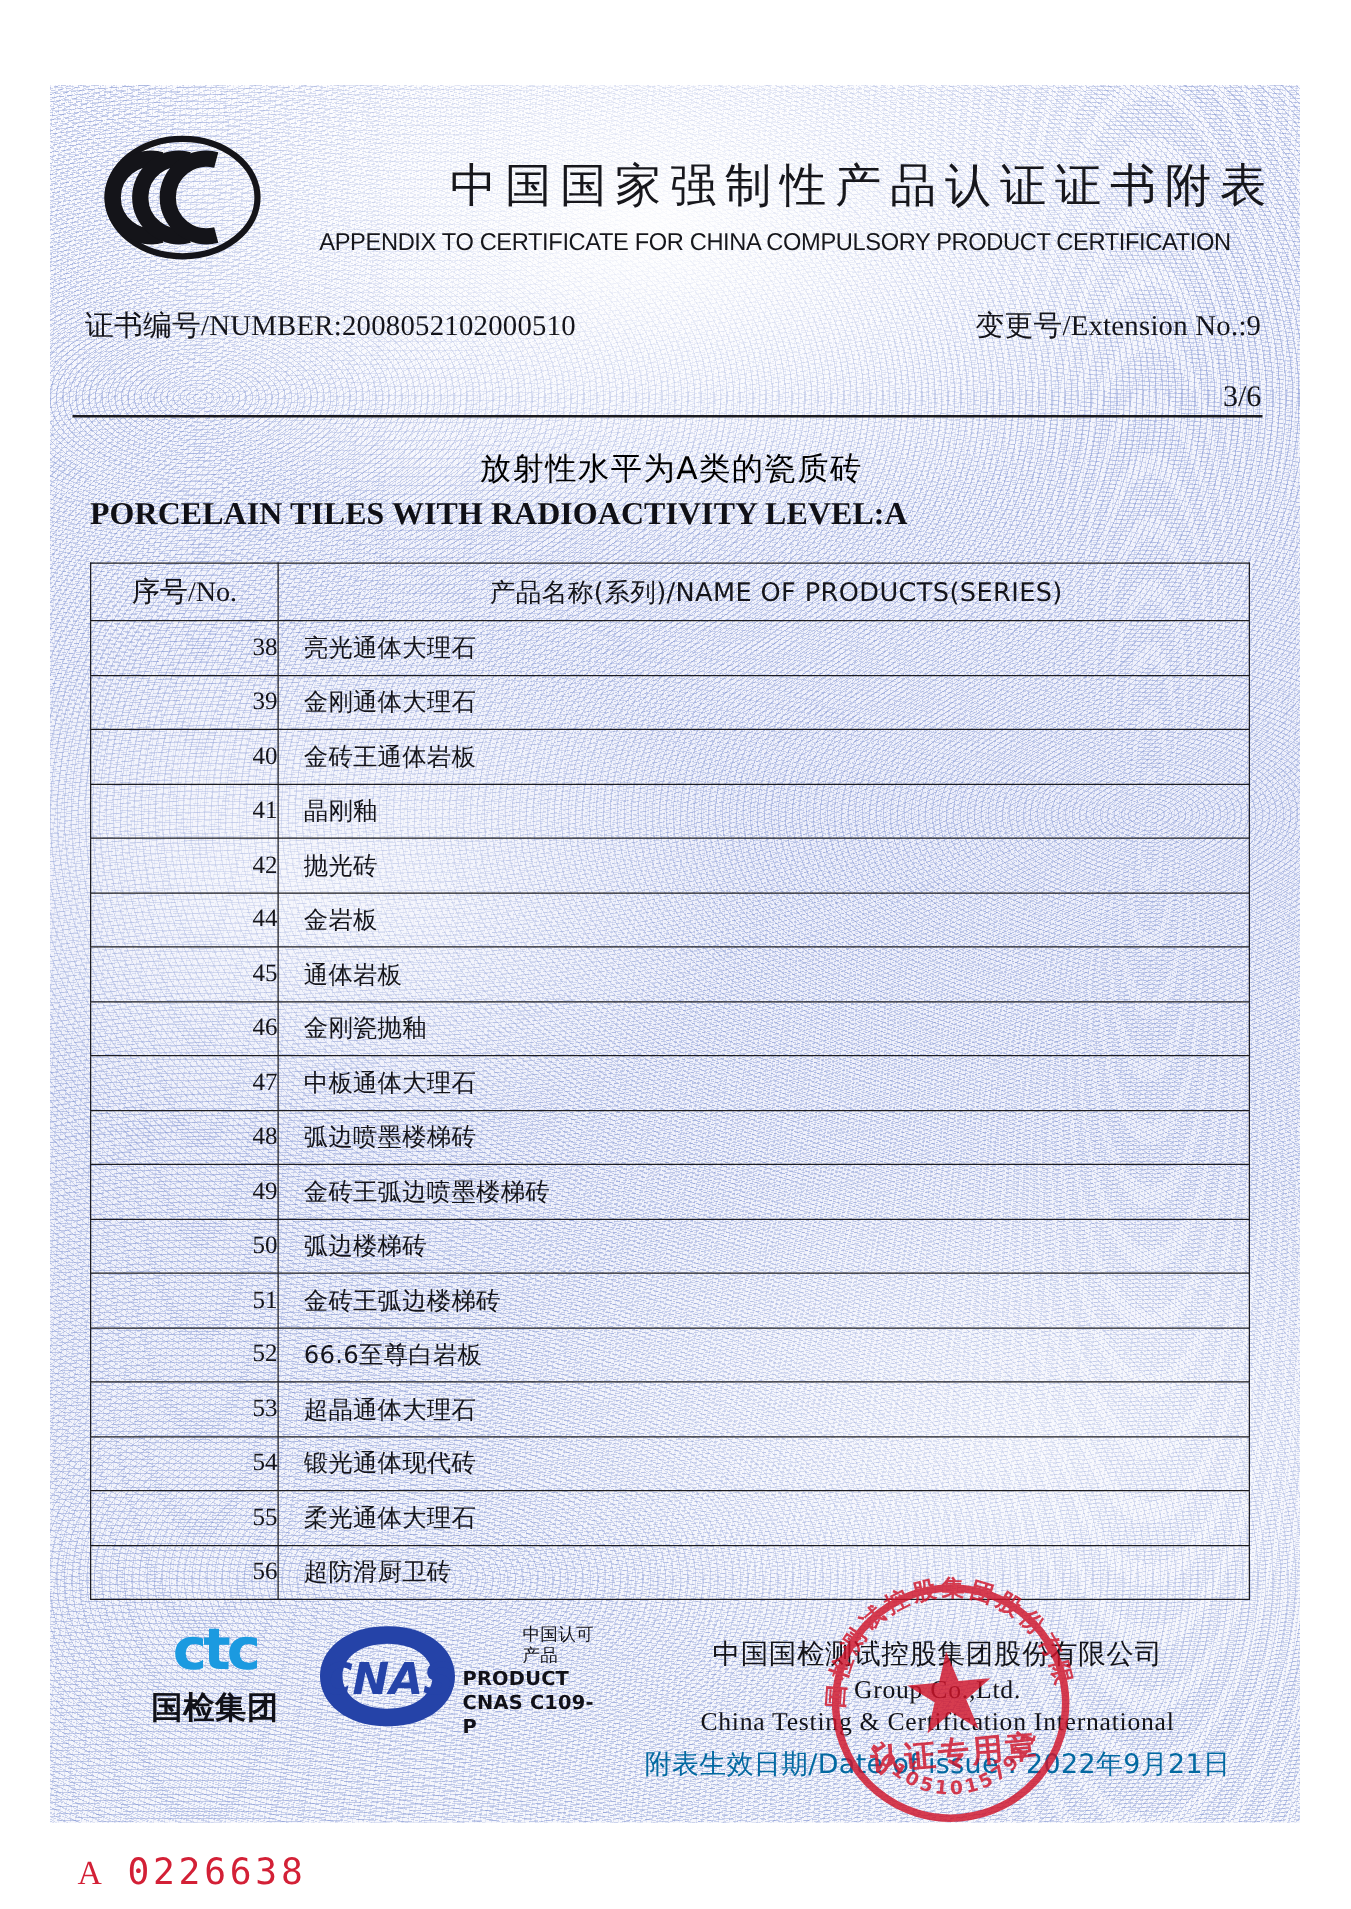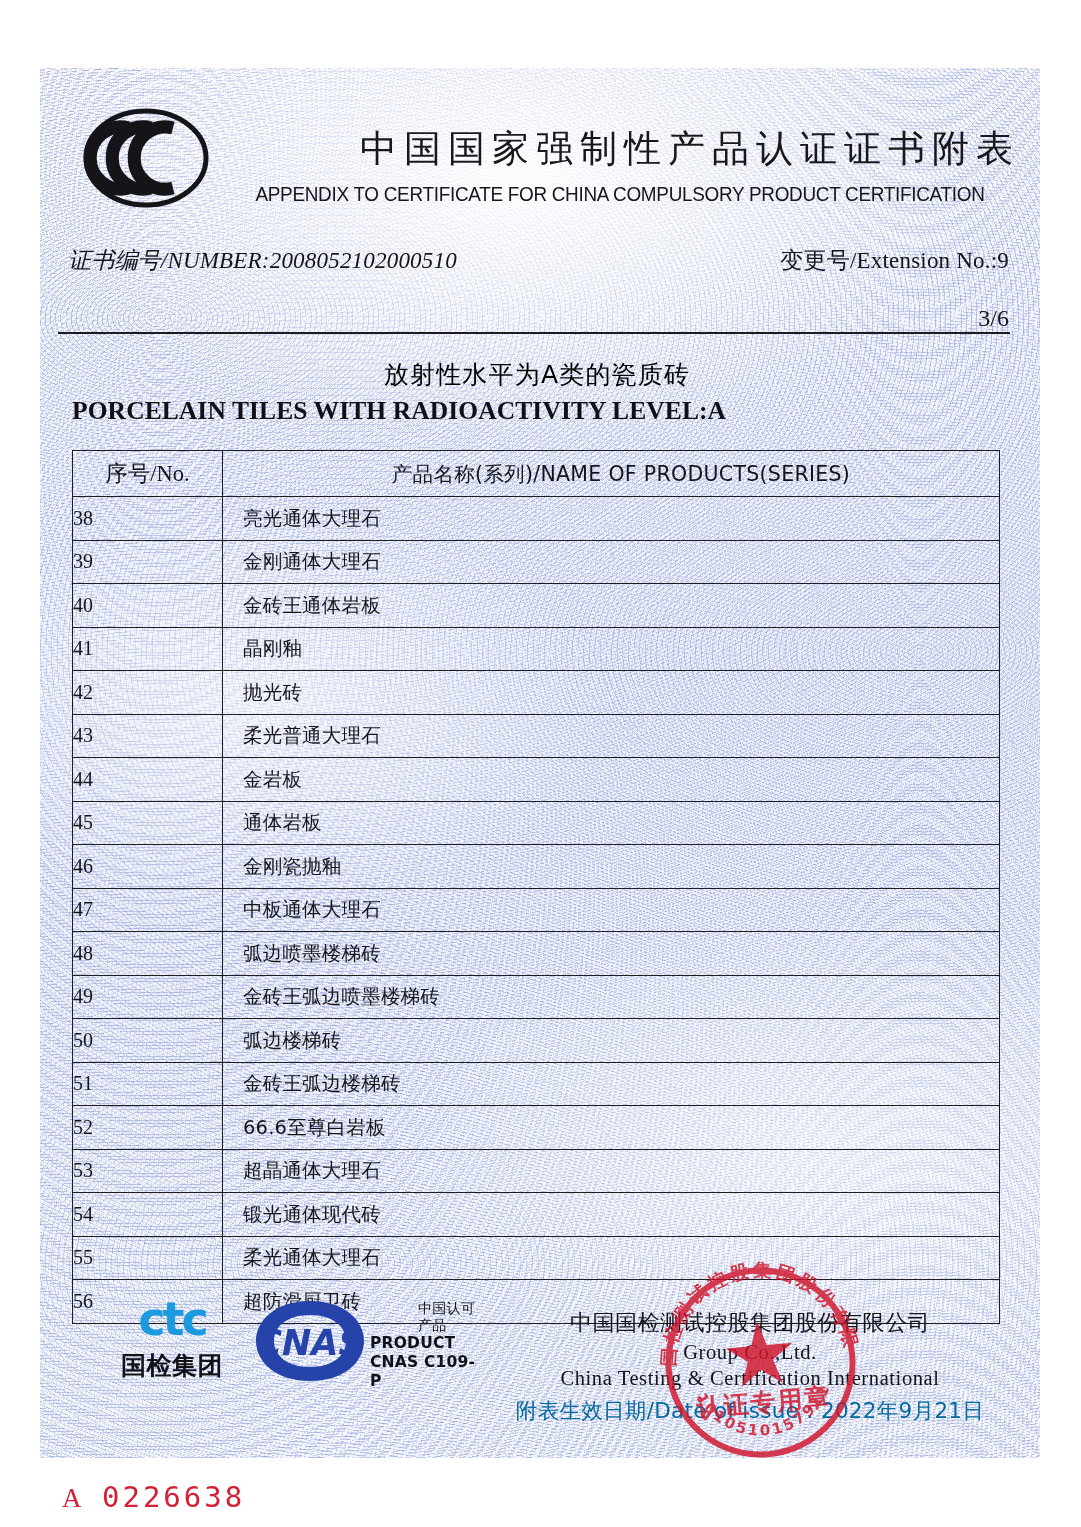--- a/index.html
+++ b/index.html
@@ -70,21 +70,21 @@
     text-align: center;
     font-family: "Liberation Sans", "DejaVu Sans", sans-serif;
     font-size: 19.5px; font-weight: 400; letter-spacing: -0.3px;
     color: #16161b; transform: scaleX(0.97); transform-origin: center;
     white-space: nowrap;
   }
 
   #cert-number {
     position: absolute; left: 68px; top: 245px;
     font-family: "Liberation Serif", "DejaVu Serif", serif;
-    font-size: 23px; color: #14141a; letter-spacing: 0.2px; white-space: nowrap; font-style: italic;
+    font-size: 23px; color: #14141a; letter-spacing: 0.2px; white-space: nowrap;
   }
   #extension-number {
     position: absolute; right: 72px; top: 245px;
     font-family: "Liberation Serif", "DejaVu Serif", serif;
     font-size: 23px; color: #14141a; letter-spacing: 0.2px; white-space: nowrap;
   }
   #page-number {
     position: absolute; right: 72px; top: 305px;
     font-family: "Liberation Serif", "DejaVu Serif", serif;
     font-size: 24px; color: #14141a;
@@ -129,21 +129,21 @@
   .th-no {
     font-family: "Liberation Serif", "DejaVu Serif", serif;
     font-size: 22.5px; text-align: center;
   }
   .th-name {
     font-family: "DejaVu Sans", "Liberation Sans", sans-serif;
     font-size: 20.5px; text-align: center; letter-spacing: 0.3px;
   }
   .td-no {
     font-family: "Liberation Serif", "DejaVu Serif", serif;
-    font-size: 20px; text-align: left;
+    font-size: 20px; text-align: right;
   }
   .td-name {
     font-family: "DejaVu Sans", "Liberation Sans", sans-serif;
     font-size: 19.5px; text-align: left; padding-left: 20px; letter-spacing: 0.2px;
   }
 
   
   #ctc-logo { position: absolute; left: 104px; top: 1296px; width: 136px; height: 96px; }
   #ctc-mark {
     font-family: "DejaVu Sans", "Liberation Sans", sans-serif;
@@ -252,24 +252,20 @@
             <td class="col-no td-no">40</td>
             <td class="col-name td-name">金砖王通体岩板</td>
           </tr>
           <tr>
             <td class="col-no td-no">41</td>
             <td class="col-name td-name">晶刚釉</td>
           </tr>
           <tr>
             <td class="col-no td-no">42</td>
             <td class="col-name td-name">抛光砖</td>
-          </tr>
-          <tr>
-            <td class="col-no td-no">43</td>
-            <td class="col-name td-name">柔光普通大理石</td>
           </tr>
           <tr>
             <td class="col-no td-no">44</td>
             <td class="col-name td-name">金岩板</td>
           </tr>
           <tr>
             <td class="col-no td-no">45</td>
             <td class="col-name td-name">通体岩板</td>
           </tr>
           <tr>

